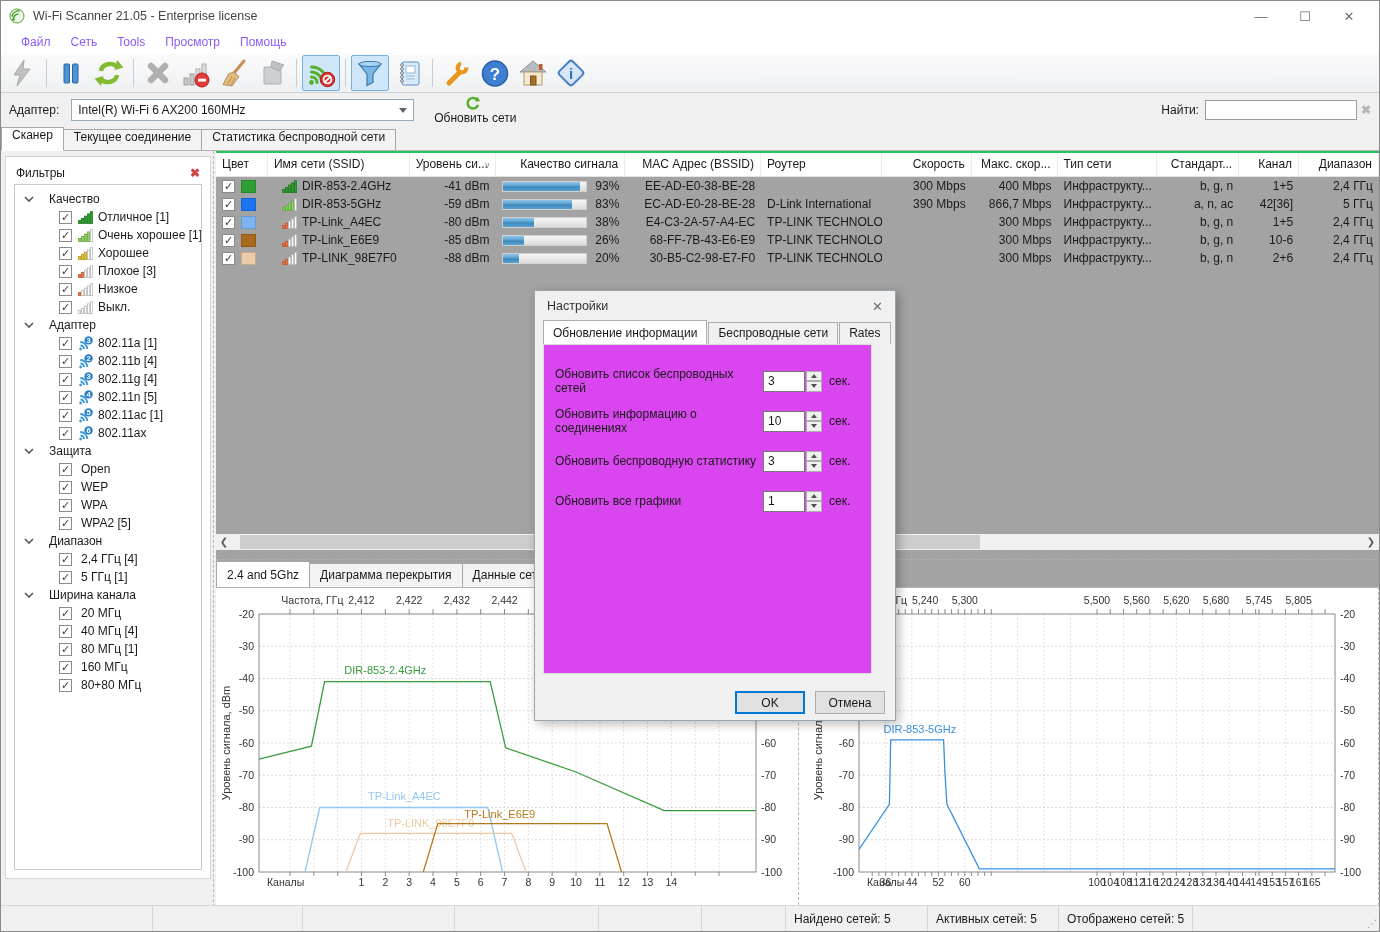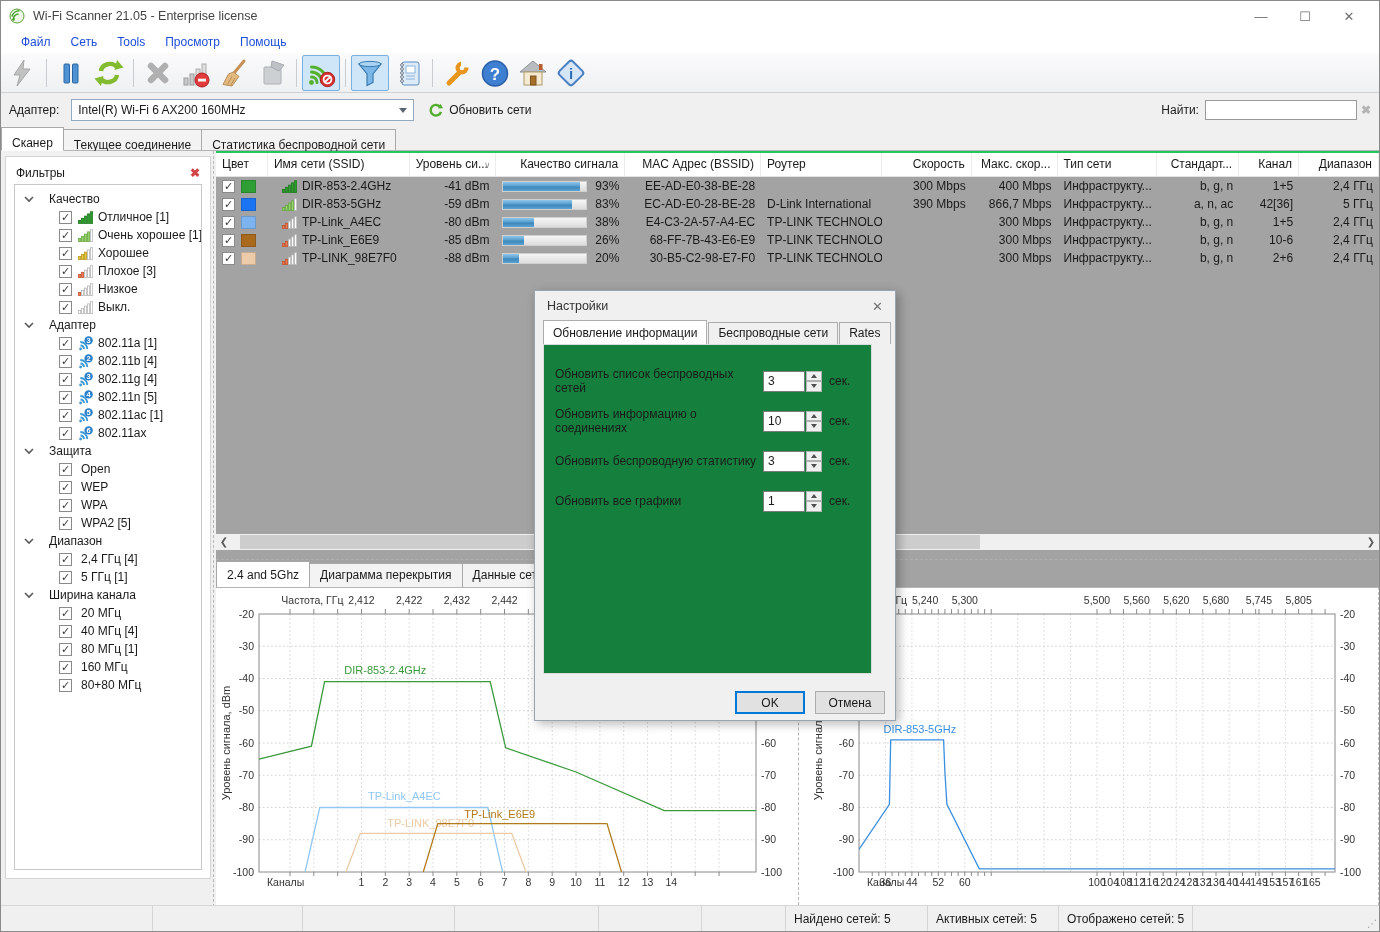--- a/index.html
+++ b/index.html
@@ -7,42 +7,42 @@
   .window{position:relative;width:1380px;height:932px;background:#f0f0f0;
     font-family:"Liberation Sans",sans-serif;font-size:12px;color:#1a1a1a;
     border:1px solid #8a8a8a;overflow:hidden;}
   
   .titlebar{height:30px;background:#ffffff;display:flex;align-items:center;padding:0 8px;}
   .titlebar .title{margin-left:8px;color:#444;font-size:12.5px;}
   .win-controls{margin-left:auto;display:flex;}
   .win-btn{width:44px;height:28px;display:flex;align-items:center;justify-content:center;color:#707070;font-size:13px;}
   
   .menubar{height:22px;background:#ffffff;display:flex;align-items:center;padding-left:10px;}
-  .menu-item{padding:2px 10px;color:#1d4ed8;}
+  .menu-item{padding:2px 10px;color:#8b5cf6;}
   
   .toolbar{height:40px;background:linear-gradient(#fbfbfc,#eef0f2);border-bottom:1px solid #d0d3d6;
     display:flex;align-items:center;padding-left:2px;}
   .tbtn{width:38px;height:36px;display:flex;align-items:center;justify-content:center;border:1px solid transparent;border-radius:2px;}
   .tbtn.active{background:#cfe6f8;border-color:#7ab0dd;}
   .tsep{width:1px;height:28px;background:#c9ccd0;margin:0 5px;}
   
   .adapter-row{height:34px;display:flex;align-items:center;background:#f0f0f0;position:relative;}
   .adapter-label{margin-left:8px;}
   .combo{margin-left:12px;width:343px;height:22px;background:#fff;border:1px solid #93aabf;
     display:flex;align-items:center;padding:0 6px;position:relative;}
   .combo .caret{margin-left:auto;width:0;height:0;border-left:4px solid transparent;border-right:4px solid transparent;border-top:5px solid #5a6570;}
-  .refresh-nets{display:flex;align-items:center;margin-left:14px;}
+  .refresh-nets{display:flex;align-items:center;margin-left:14px;flex-direction:column;}
   .refresh-nets span{margin-left:6px;}
   .find-wrap{position:absolute;right:8px;display:flex;align-items:center;}
   .find-wrap label{margin-right:6px;}
   .find-input{width:152px;height:20px;border:1px solid #9a9a9a;background:#fff;font:inherit;padding:0 4px;}
   .find-clear{margin-left:4px;color:#b5b5b5;font-weight:bold;font-size:12px;}
   
   .tabrow{height:24px;display:flex;align-items:flex-end;border-bottom:1px solid #b5b5b5;background:#f0f0f0;padding-left:0;}
-  .mtab{padding:8px 10px 4px;border:1px solid #a8a8a8;border-bottom:none;background:#f3f3f3;margin-right:-1px;height:21px;}
+  .mtab{padding:0 10px 4px;border:1px solid #a8a8a8;border-bottom:none;background:#f3f3f3;margin-right:-1px;height:21px;}
   .mtab.active{background:#fff;height:24px;margin-bottom:-1px;border-bottom:1px solid #fff;}
   
   .content{position:relative;height:756px;background:#f0f0f0;}
   .sidebar{position:absolute;left:4px;top:5px;width:206px;bottom:28px;background:#fff;border:1px solid #d5d5d5;}
   .sb-head{height:26px;display:flex;align-items:center;padding:16px 10px;}
   .sb-close{margin-left:auto;color:#d04545;font-weight:bold;font-size:12px;}
   .tree{position:absolute;left:8px;right:8px;top:27px;bottom:8px;border:1px solid #c8c8c8;overflow:hidden;padding-top:5px;}
   .tgroup,.titem{height:18px;display:flex;align-items:center;}
   .tgroup{padding-left:8px;}
   .tgroup .glabel{margin-left:14px;}
@@ -81,21 +81,21 @@
   .scell{border-right:1px solid #d5d5d5;display:flex;align-items:center;padding-left:8px;white-space:nowrap;}
   .grip{position:absolute;right:2px;bottom:2px;color:#a0a0a0;font-size:10px;}
   
   .dialog{position:absolute;left:533px;top:289px;width:362px;height:431px;background:#f0f0f0;
     border:1px solid #9aa4ae;box-shadow:3px 3px 10px rgba(0,0,0,.28);z-index:50;}
   .dlg-title{height:30px;display:flex;align-items:center;padding:0 12px;color:#333;font-size:12.5px;}
   .dlg-close{margin-left:auto;color:#707070;font-size:13px;}
   .dlg-tabs{display:flex;align-items:flex-end;padding-left:8px;height:23px;}
   .dtab{padding:3px 9px 4px;border:1px solid #adadad;border-bottom:none;background:#f0f0f0;margin-right:1px;}
   .dtab.active{background:#fff;padding-top:5px;margin-bottom:-1px;border-bottom:1px solid #fff;}
-  .dlg-body{position:absolute;left:8px;right:23px;top:53px;height:330px;background:#15803d;border:1px solid #dcdcdc;}
+  .dlg-body{position:absolute;left:8px;right:23px;top:53px;height:330px;background:#d946ef;border:1px solid #dcdcdc;}
   .dfield{position:absolute;left:11px;right:8px;height:22px;display:flex;align-items:center;}
   .dfield .flabel{width:208px;}
   .numbox{width:42px;height:21px;border:1px solid #7a7a7a;background:#fff;display:flex;align-items:center;padding:0 4px;}
   .spin{width:16px;height:21px;display:flex;flex-direction:column;margin-left:1px;}
   .spin div{flex:1;border:1px solid #b0b0b0;background:#f0f0f0;display:flex;align-items:center;justify-content:center;}
   .spin .up::after{content:"";border-left:3.5px solid transparent;border-right:3.5px solid transparent;border-bottom:4px solid #505050;}
   .spin .dn::after{content:"";border-left:3.5px solid transparent;border-right:3.5px solid transparent;border-top:4px solid #505050;}
   .dfield .unit{margin-left:7px;}
   .dlg-btn{position:absolute;width:70px;height:23px;display:flex;align-items:center;justify-content:center;background:#e1e1e1;border:1px solid #adadad;}
   .dlg-btn.default{border:2px solid #0078d7;}

